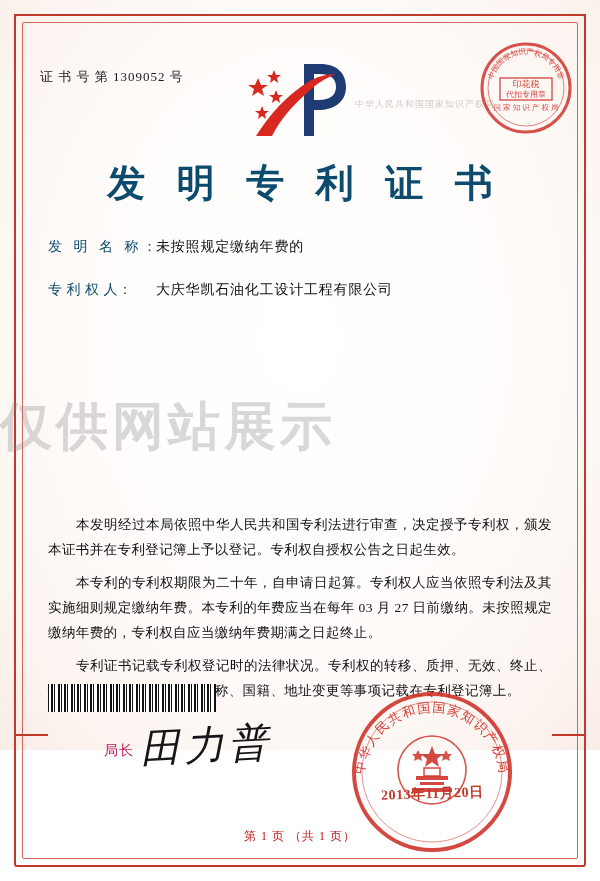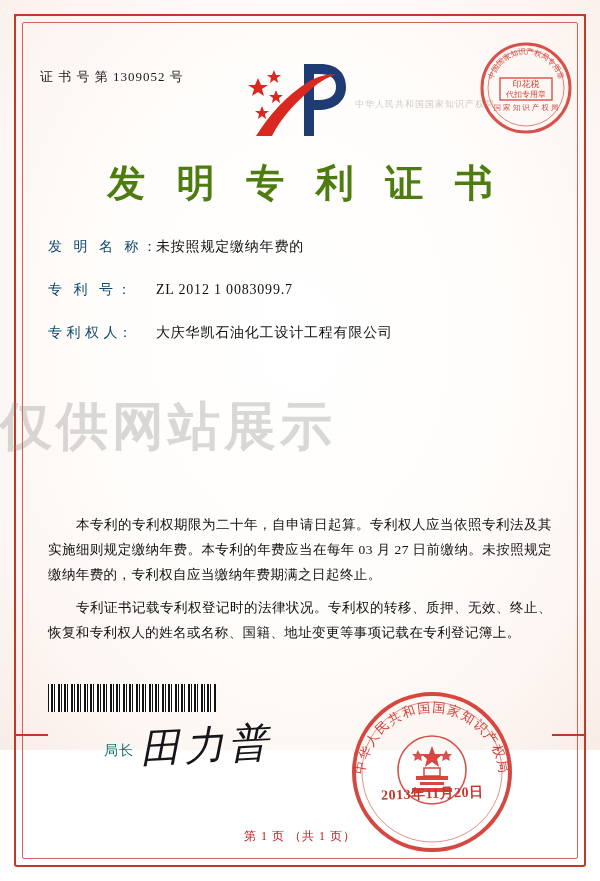--- a/index.html
+++ b/index.html
@@ -72,21 +72,21 @@
   }
   .emblem svg { display: block; }
 
   .title {
     position: absolute;
     left: 0; right: 0; top: 158px;
     text-align: center;
     font-size: 38px;
     font-weight: bold;
     letter-spacing: 11px;
-    color: #4d7c0f;
+    color: #0c4a6e;
     font-family: "Liberation Serif", "DejaVu Serif", serif;
     text-indent: 11px;
   }
 
   
   .fields {
     position: absolute;
     left: 48px; top: 238px;
     width: 504px;
   }
@@ -138,21 +138,21 @@
       #111 6px, #111 7px, #fff 7px, #fff 10px,
       #111 10px, #111 12px, #fff 12px, #fff 13px
     );
   }
 
   
   .sig-label {
     position: absolute;
     left: 104px; top: 742px;
     font-size: 14px;
-    color: #0f766e;
+    color: #be185d;
     letter-spacing: 1px;
   }
   .signature {
     position: absolute;
     left: 140px; top: 718px;
     font-size: 40px;
     color: #15151a;
     font-family: "Liberation Serif", "DejaVu Serif", serif;
     font-style: italic;
     letter-spacing: 4px;
@@ -259,30 +259,28 @@
     </svg>
   </div>
 
   <div class="title">发 明 专 利 证 书</div>
 
   <div class="fields">
     <div class="field-row">
       <span class="field-label w-name">发 明 名 称：</span><span class="field-value">未按照规定缴纳年费的</span>
     </div>
     <div class="field-row">
-      <span class="field-label w-patno">专 利 号：</span><span class="field-value">ZL 2012 1 0083099.7</span>
-    </div>
-    <div class="field-row">
       <span class="field-label w-plain">专 利 权 人：</span><span class="field-value">大庆华凯石油化工设计工程有限公司</span>
     </div>
   </div>
 
   <div class="watermark">仅供网站展示</div>
 
   <div class="body-text">
+    <p>本发明经过本局依照中华人民共和国专利法进行审查，决定授予专利权，颁发本证书并在专利登记簿上予以登记。专利权自授权公告之日起生效。</p>
     <p>本专利的专利权期限为二十年，自申请日起算。专利权人应当依照专利法及其实施细则规定缴纳年费。本专利的年费应当在每年 03 月 27 日前缴纳。未按照规定缴纳年费的，专利权自应当缴纳年费期满之日起终止。</p>
     <p>专利证书记载专利权登记时的法律状况。专利权的转移、质押、无效、终止、恢复和专利权人的姓名或名称、国籍、地址变更等事项记载在专利登记簿上。</p>
   </div>
 
   <div class="barcode"></div>
 
   <div class="sig-label">局长</div>
   <div class="signature">田力普</div>
 
   <div class="seal-main">

